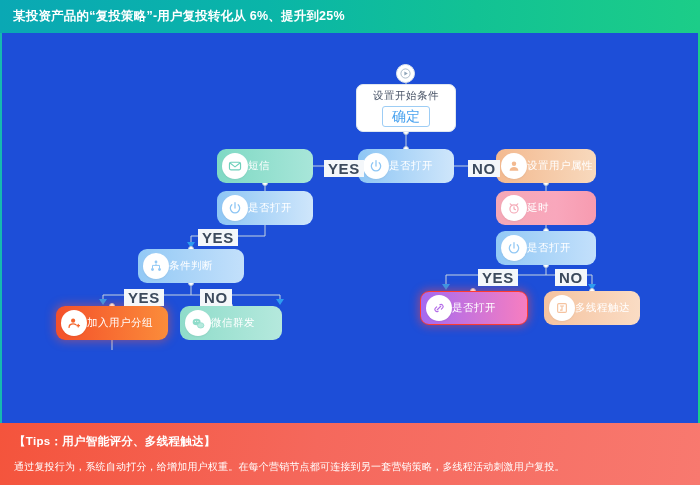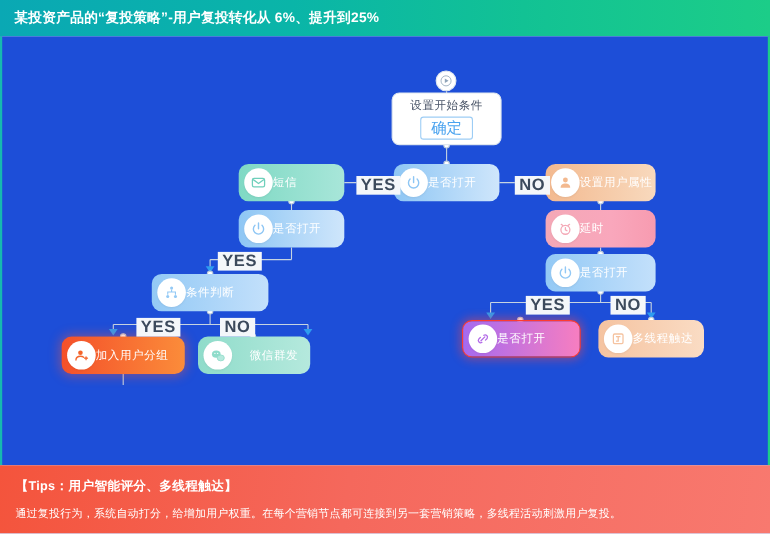--- a/index.html
+++ b/index.html
@@ -344,21 +344,21 @@
       <span class="badge">
         <svg width="14" height="14" viewBox="0 0 24 24">
             <circle cx="10.5" cy="8" r="3.6" fill="#f4642a"></circle>
             <path d="M3.5,19.5 C3.5,15.5 7,13.5 10.5,13.5 C12.4,13.5 14.2,14 15.5,15" fill="none" stroke="#f4642a" stroke-width="2.1" stroke-linecap="round"></path>
             <path d="M17,16.5 L21.5,16.5 M19.25,14.3 L19.25,18.8" stroke="#f4642a" stroke-width="2" stroke-linecap="round"></path>
           </svg>
       </span>
       <span class="label">加入用户分组</span>
     </div>
 
-    <div class="node n-teal" style="left:178px;top:273px;width:102px;gap:16px;">
+    <div class="node n-teal" style="left:178px;top:273px;width:102px;">
       <span class="badge">
         <svg width="15" height="15" viewBox="0 0 24 24">
             <ellipse cx="9" cy="9.5" rx="6.3" ry="5.2" fill="#8fdcca"></ellipse>
             <ellipse cx="15.5" cy="15" rx="5.2" ry="4.3" fill="#b5e9dd" stroke="#8fdcca" stroke-width="1.2"></ellipse>
             <circle cx="7" cy="8.5" r="0.9" fill="#ffffff"></circle>
             <circle cx="11" cy="8.5" r="0.9" fill="#ffffff"></circle>
           </svg>
       </span>
       <span class="label">微信群发</span>
     </div>

